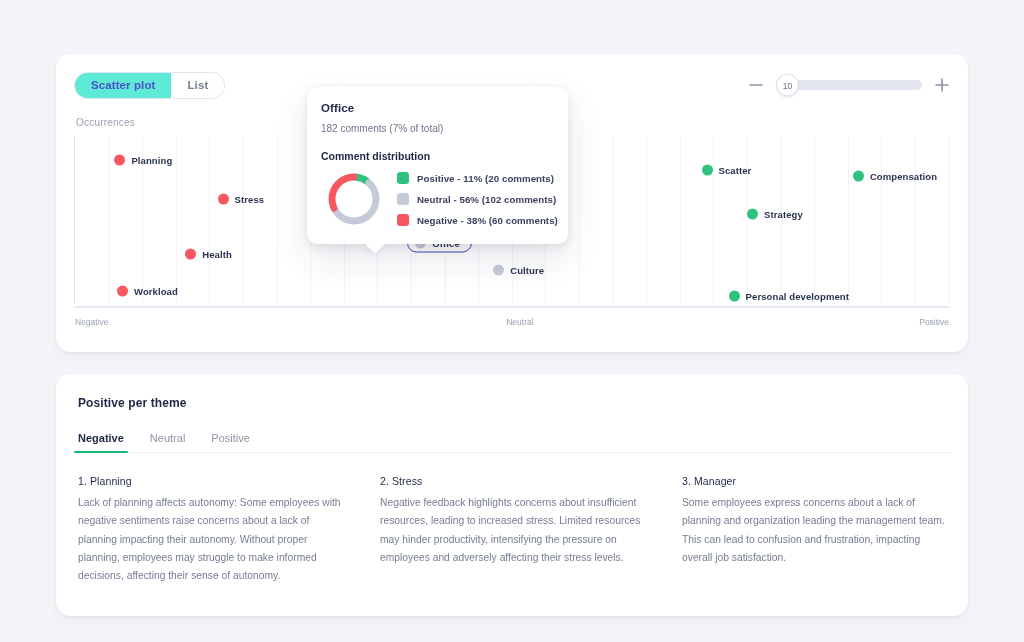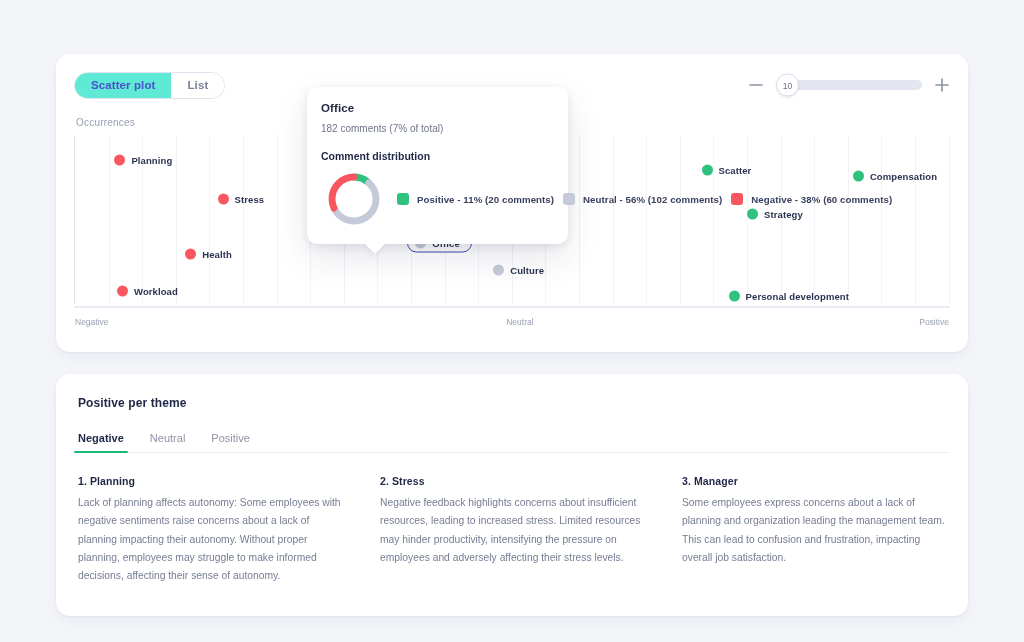--- a/index.html
+++ b/index.html
@@ -106,40 +106,40 @@
     content:""; position: absolute; left: 61px; bottom: -7px;
     width: 14px; height: 14px; background: #fff; transform: rotate(45deg);
     border-radius: 2px; box-shadow: 3px 3px 6px rgba(28,35,70,0.05);
   }
   .tt-title { font-size: 11.5px; font-weight: 700; color: #1f2746; letter-spacing: .1px;}
   .tt-sub { font-size: 10px; color: #6f7governo; }
   .tt-sub { font-size: 10px; color: #6f7689; margin-top: 9px; }
   .tt-dist { font-size: 10.5px; font-weight: 700; color: #1f2746; margin-top: 16px; }
   .tt-body { display: flex; align-items: center; gap: 14px; margin-top: 8px; }
   .donut { width: 58px; height: 58px; flex: none; margin-left: 4px; }
-  .legend { display: flex; flex-direction: row; gap: 9px; }
+  .legend { display: flex; flex-direction: column; gap: 9px; }
   .lrow { display: flex; align-items: center; gap: 8px; }
   .lsw { width: 12px; height: 12px; border-radius: 3px; flex: none; }
   .ltxt { font-size: 9.7px; font-weight: 700; color: #3a4160; letter-spacing: .05px; white-space: nowrap;}
 
   
   .sum-title { font-size: 12px; font-weight: 700; color: #1f2746; letter-spacing: .1px; padding-left: 4px;}
   .tabs { display: flex; gap: 26px; margin-top: 22px; border-bottom: 1px solid #eceef5; padding-left: 4px;}
   .tab {
     font-size: 11px; color: #8e94a8; font-weight: 400;
     padding-bottom: 8px; cursor: pointer; position: relative;
   }
   .tab.active { color: #1f2746; font-weight: 700; }
   .tab.active:after {
     content:""; position: absolute; left: -4px; right: -4px; bottom: -1px; height: 2.5px;
     background: #17b978; border-radius: 2px;
   }
   .cols { display: flex; gap: 34px; margin-top: 22px; padding-left: 4px; }
   .col { width: 297px; }
-  .col h4 { font-size: 10.5px; font-weight: 700; color: #1f2746; letter-spacing:.1px; }
+  .col h4 { font-size: 10.5px; font-weight: 400; color: #1f2746; letter-spacing:.1px; }
   .col p { font-size: 10.3px; color: #767d93; line-height: 1.78; margin-top: 7px; }
 </style>
 </head>
 <body>
 
 <div class="page">
 
   <div class="card" id="scatter-card">
 
     <div class="topbar">

